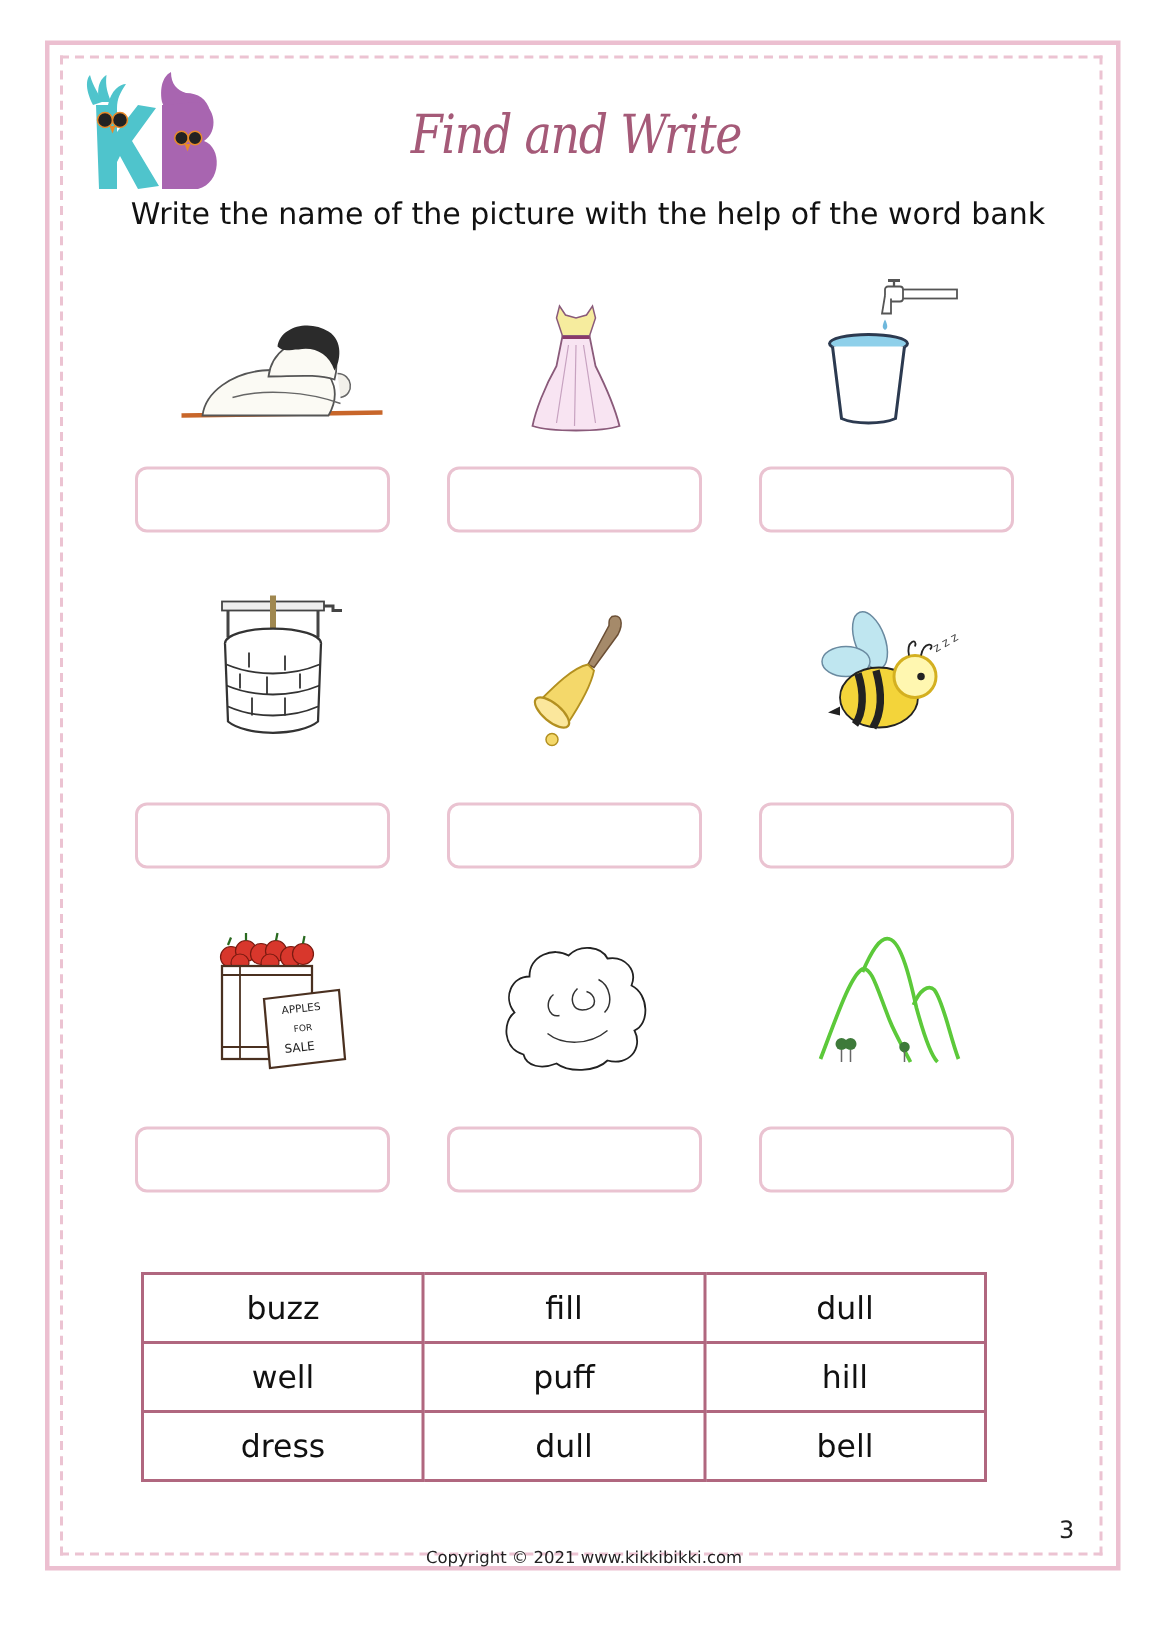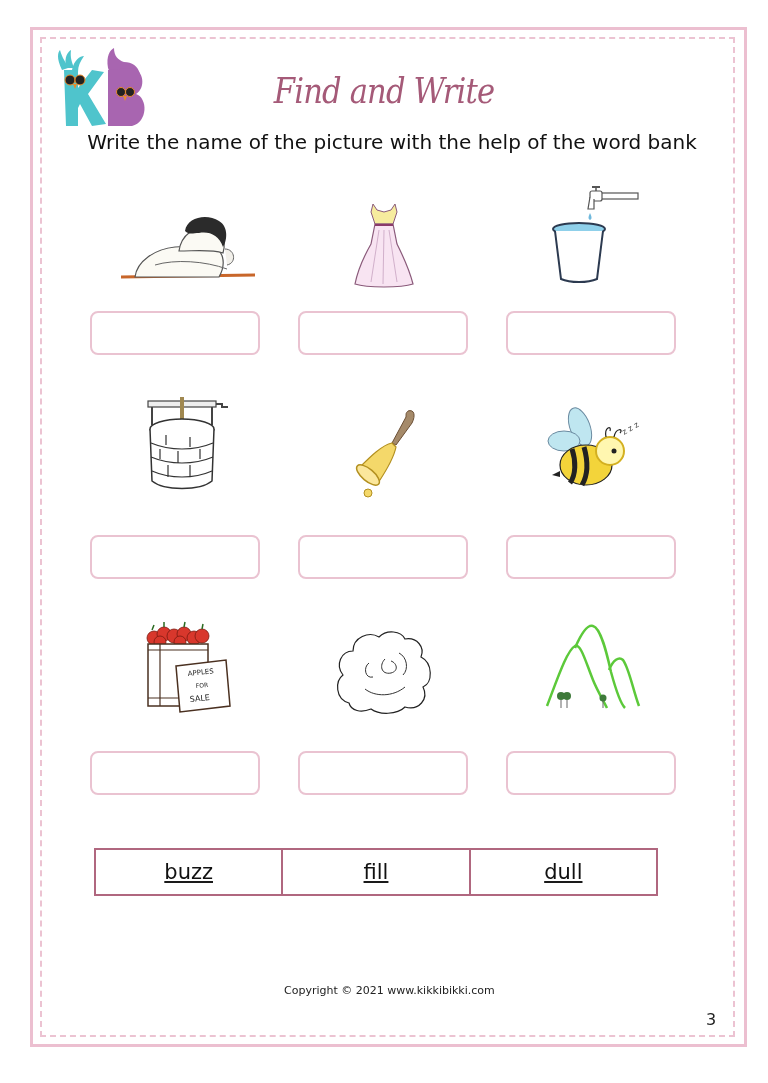--- a/index.html
+++ b/index.html
@@ -14,24 +14,24 @@
              font-family: "DejaVu Serif", serif; font-style: italic; font-size: 36px;
              color: #a55a78; letter-spacing: -1px; transform: scaleX(0.85); }
     .subtitle { position: absolute; left: 0; width: 784px; top: 130px; text-align: center;
                 font-size: 20px; color: #111; }
     .pic { position: absolute; width: 172px; height: 110px; display: flex;
            align-items: center; justify-content: center; }
     .pic svg { display: block; }
     .answer-box { position: absolute; width: 170px; height: 44px; border: 2.5px solid #eac3d1;
                   border-radius: 8px; box-sizing: border-box; background: #fff; }
     .word-bank { position: absolute; left: 94px; top: 848px; width: 564px;
-                 border-collapse: collapse; table-layout: fixed; text-decoration: underline; }
+                 border-collapse: collapse; table-layout: fixed; }
     .word-bank td { border: 2.5px solid #b0677f; height: 44px; text-align: center;
                     font-size: 21px; color: #111; padding: 0; }
-    .footer { position: absolute; left: 284px; top: 984px; font-size: 11px; color: #222; }
+    .footer { position: absolute; left: 284px; top: 1032px; font-size: 11px; color: #222; }
     .page-num { position: absolute; left: 706px; top: 1010px; font-size: 16px; color: #222; }
   </style>
 </head>
 <body>
 
 <div class="outer-frame"></div>
 <div class="inner-frame"></div>
 
 <div class="logo">
   <svg width="100" height="82" viewBox="0 0 100 82">
@@ -181,17 +181,27 @@
 <div class="answer-box" style="left:298px; top:751px;"></div>
 <div class="answer-box" style="left:506px; top:751px;"></div>
 
 <table class="word-bank">
   <tbody>
       <tr>
     <td>buzz</td>
     <td>fill</td>
     <td>dull</td>
   </tr>
+  <tr>
+    <td>well</td>
+    <td>puff</td>
+    <td>hill</td>
+  </tr>
+  <tr>
+    <td>dress</td>
+    <td>dull</td>
+    <td>bell</td>
+  </tr>
 </tbody>
   </table>
 
 <div class="footer">Copyright © 2021 www.kikkibikki.com</div>
 <div class="page-num">3</div>
 
 </body></html>

